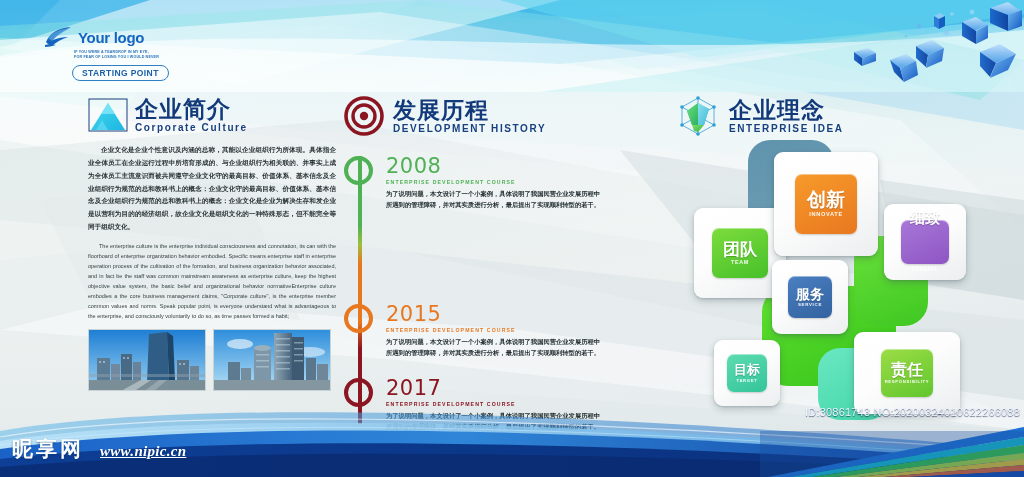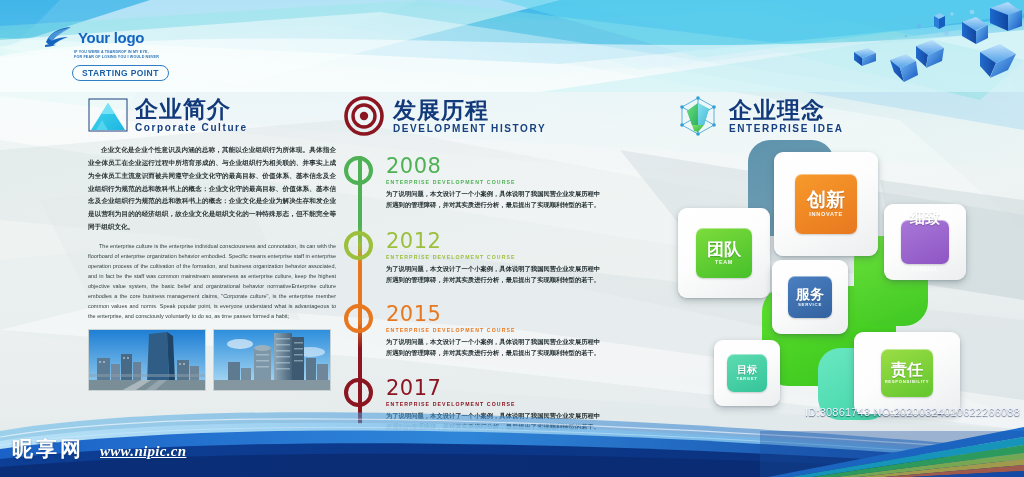--- a/index.html
+++ b/index.html
@@ -445,31 +445,20 @@
         <div class="tl-body">
           <div class="tl-year" style="color: rgb(79, 177, 85);">2008</div>
           <div class="tl-sub" style="color: rgb(79, 177, 85);">ENTERPRISE DEVELOPMENT COURSE</div>
           <div class="tl-desc">
             <div>为了说明问题，本文设计了一个小案例，具体说明了我国民营企业发展历程中</div>
             <div>所遇到的管理障碍，并对其实质进行分析，最后提出了实现顺利转型的若干。</div>
           </div>
         </div>
       </div>
 
-      <div class="tl-item" style="top:75px">
-        <div class="tl-node" style="border-color: rgb(156, 191, 60);"></div>
-        <div class="tl-body">
-          <div class="tl-year" style="color: rgb(156, 191, 60);">2012</div>
-          <div class="tl-sub" style="color: rgb(156, 191, 60);">ENTERPRISE DEVELOPMENT COURSE</div>
-          <div class="tl-desc">
-            <div>为了说明问题，本文设计了一个小案例，具体说明了我国民营企业发展历程中</div>
-            <div>所遇到的管理障碍，并对其实质进行分析，最后提出了实现顺利转型的若干。</div>
-          </div>
-        </div>
-      </div>
 
       <div class="tl-item" style="top:148px">
         <div class="tl-node" style="border-color: rgb(232, 120, 31);"></div>
         <div class="tl-body">
           <div class="tl-year" style="color: rgb(232, 120, 31);">2015</div>
           <div class="tl-sub" style="color: rgb(232, 120, 31);">ENTERPRISE DEVELOPMENT COURSE</div>
           <div class="tl-desc">
             <div>为了说明问题，本文设计了一个小案例，具体说明了我国民营企业发展历程中</div>
             <div>所遇到的管理障碍，并对其实质进行分析，最后提出了实现顺利转型的若干。</div>
           </div>
@@ -533,21 +522,21 @@
     </div>
   </div>
 
   <div id="cards">
 
     <div class="blob" style="left:72px; top:0px; width:86px; height:96px; background:linear-gradient(160deg,#5f93ad,#6f9fb4);"></div>
     <div class="blob" style="left:86px; top:146px; width:134px; height:100px; background:linear-gradient(150deg,#5ee02e,#36c21b); border-radius:26px;"></div>
     <div class="blob" style="left:178px; top:96px; width:74px; height:90px; background:linear-gradient(160deg,#6ae23a,#3fc722); border-radius:24px;"></div>
     <div class="blob" style="left:142px; top:208px; width:72px; height:72px; background:linear-gradient(150deg,#6ae8c2,#43d4a8); border-radius:22px;"></div>
 
-    <div class="card" style="left:2px; top:68px; width:92px; height:90px;">
+    <div class="card" style="left:18px; top:68px; width:92px; height:90px;">
       <div class="chip" style="width:56px; height:50px; background:linear-gradient(155deg,#7ddc3c,#46c02a);">
         <span class="cn" style="font-size:17px;">团队</span>
         <span class="en" style="font-size:5.4px;">TEAM</span>
       </div>
     </div>
 
     <div class="card" style="left:98px; top:12px; width:104px; height:104px;">
       <div class="chip" style="width:62px; height:60px; background:linear-gradient(155deg,#f79a2b,#e8781f);">
         <span class="cn" style="font-size:19px;">创新</span>
         <span class="en" style="font-size:5.6px;">INNOVATE</span>
@@ -563,21 +552,21 @@
 
     <div class="card" style="left:96px; top:120px; width:76px; height:74px;">
       <div class="chip" style="width:44px; height:42px; background:linear-gradient(155deg,#4a7fc1,#33629f);">
         <span class="cn" style="font-size:14px;">服务</span>
         <span class="en" style="font-size:4.4px;">SERVICE</span>
       </div>
     </div>
 
     <div class="card" style="left:38px; top:200px; width:66px; height:66px;">
       <div class="chip" style="width:40px; height:38px; background:linear-gradient(155deg,#5ddcb0,#35c49a);">
-        <span class="cn" style="font-size:10px;">目标</span>
+        <span class="cn" style="font-size:13px;">目标</span>
         <span class="en" style="font-size:4.2px;">TARGET</span>
       </div>
     </div>
 
     <div class="card" style="left:178px; top:192px; width:106px; height:82px;text-align:right;">
       <div class="chip" style="width:52px; height:48px; background:linear-gradient(155deg,#9bdd45,#62c62e);">
         <span class="cn" style="font-size:16px;">责任</span>
         <span class="en" style="font-size:4.2px;">RESPONSIBILITY</span>
       </div>
     </div>

